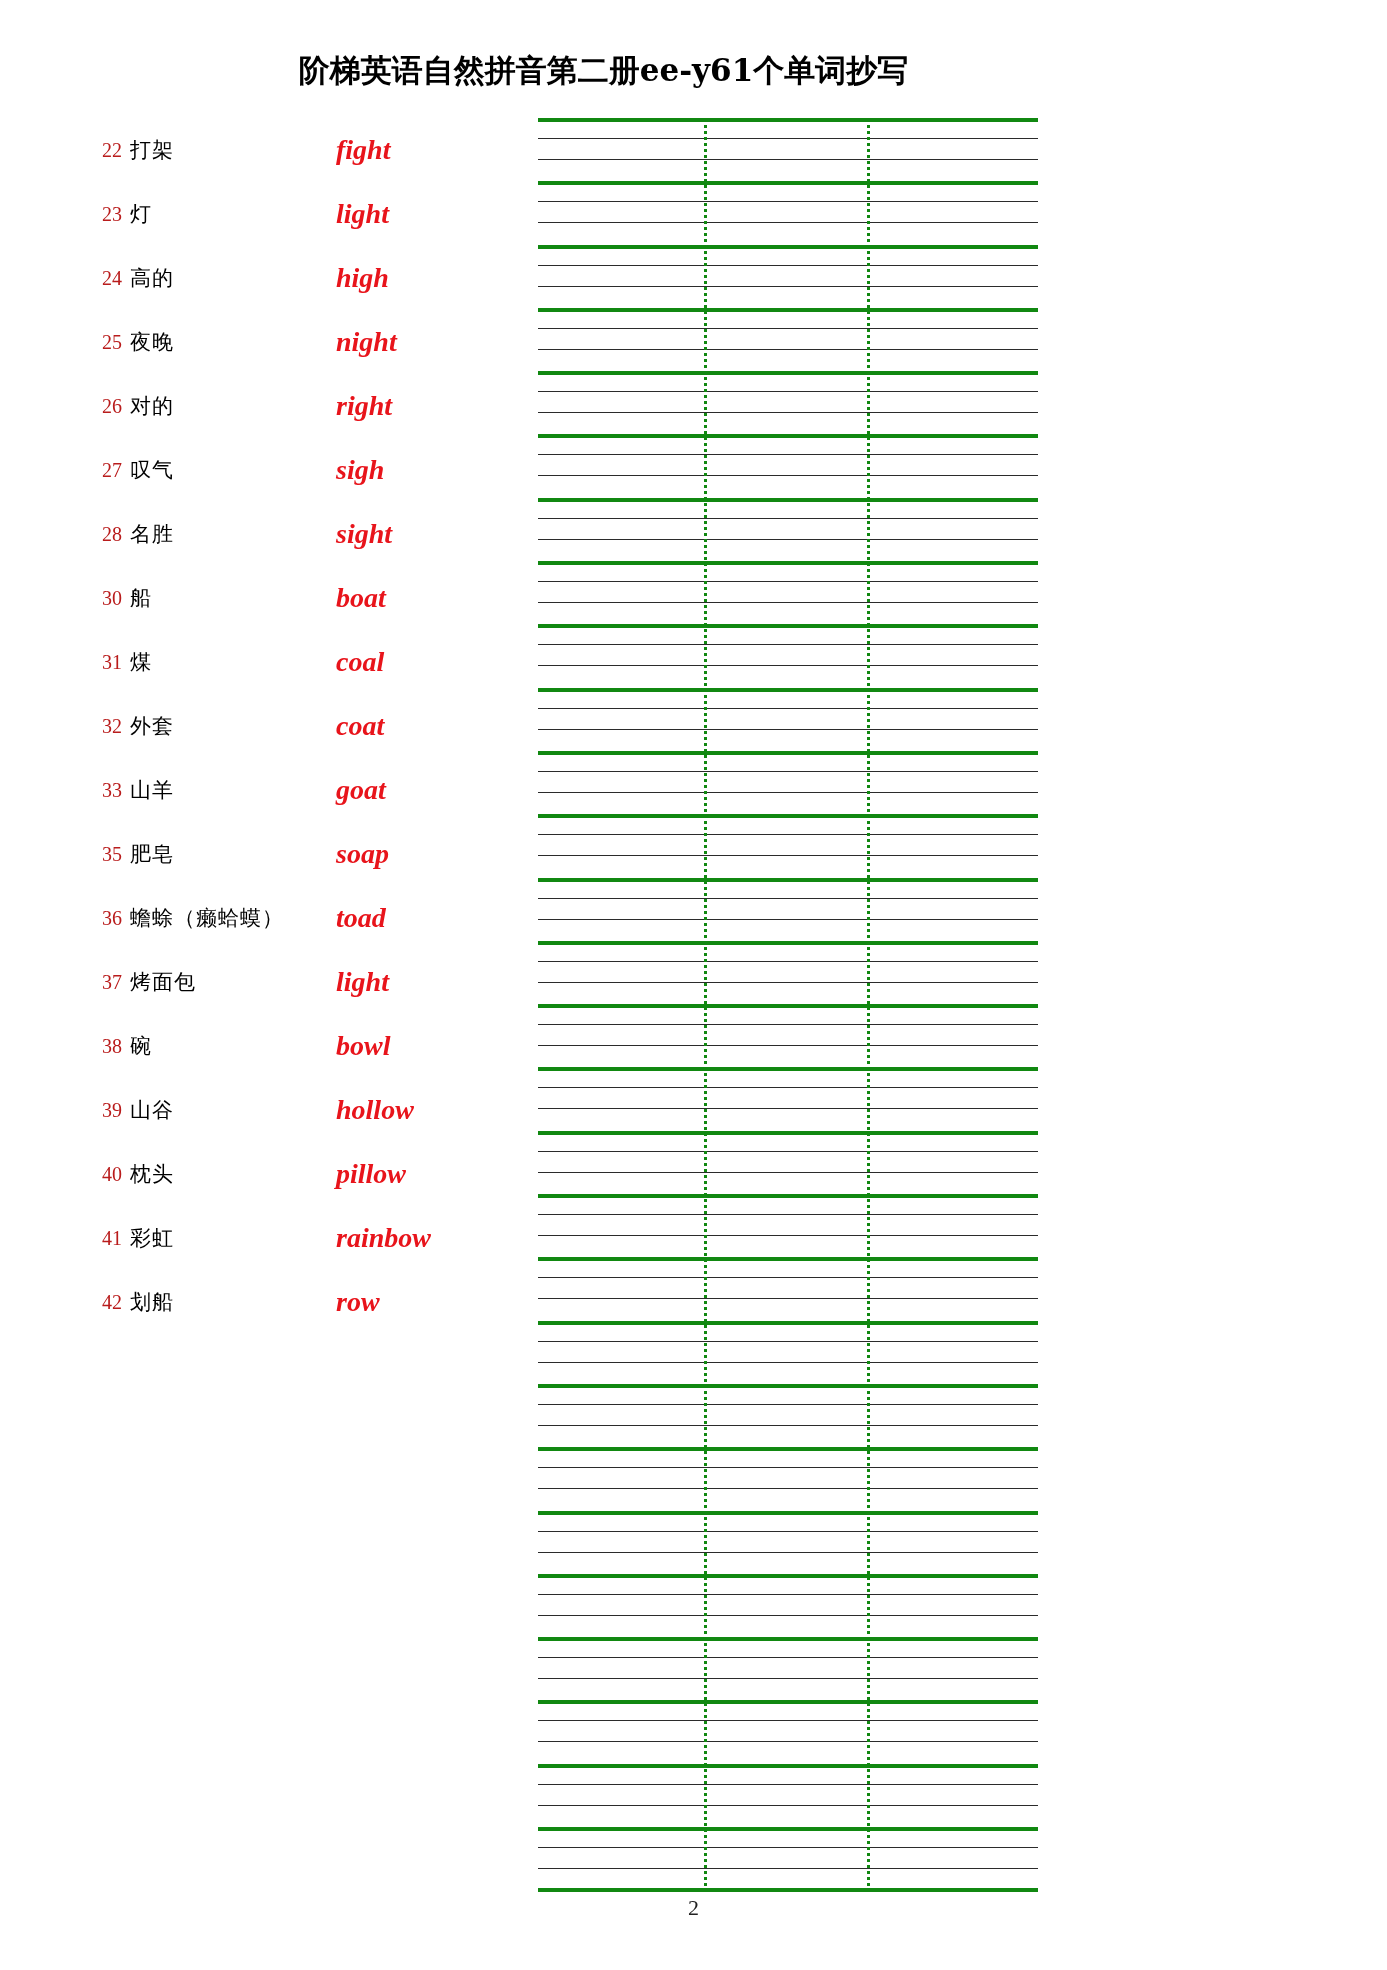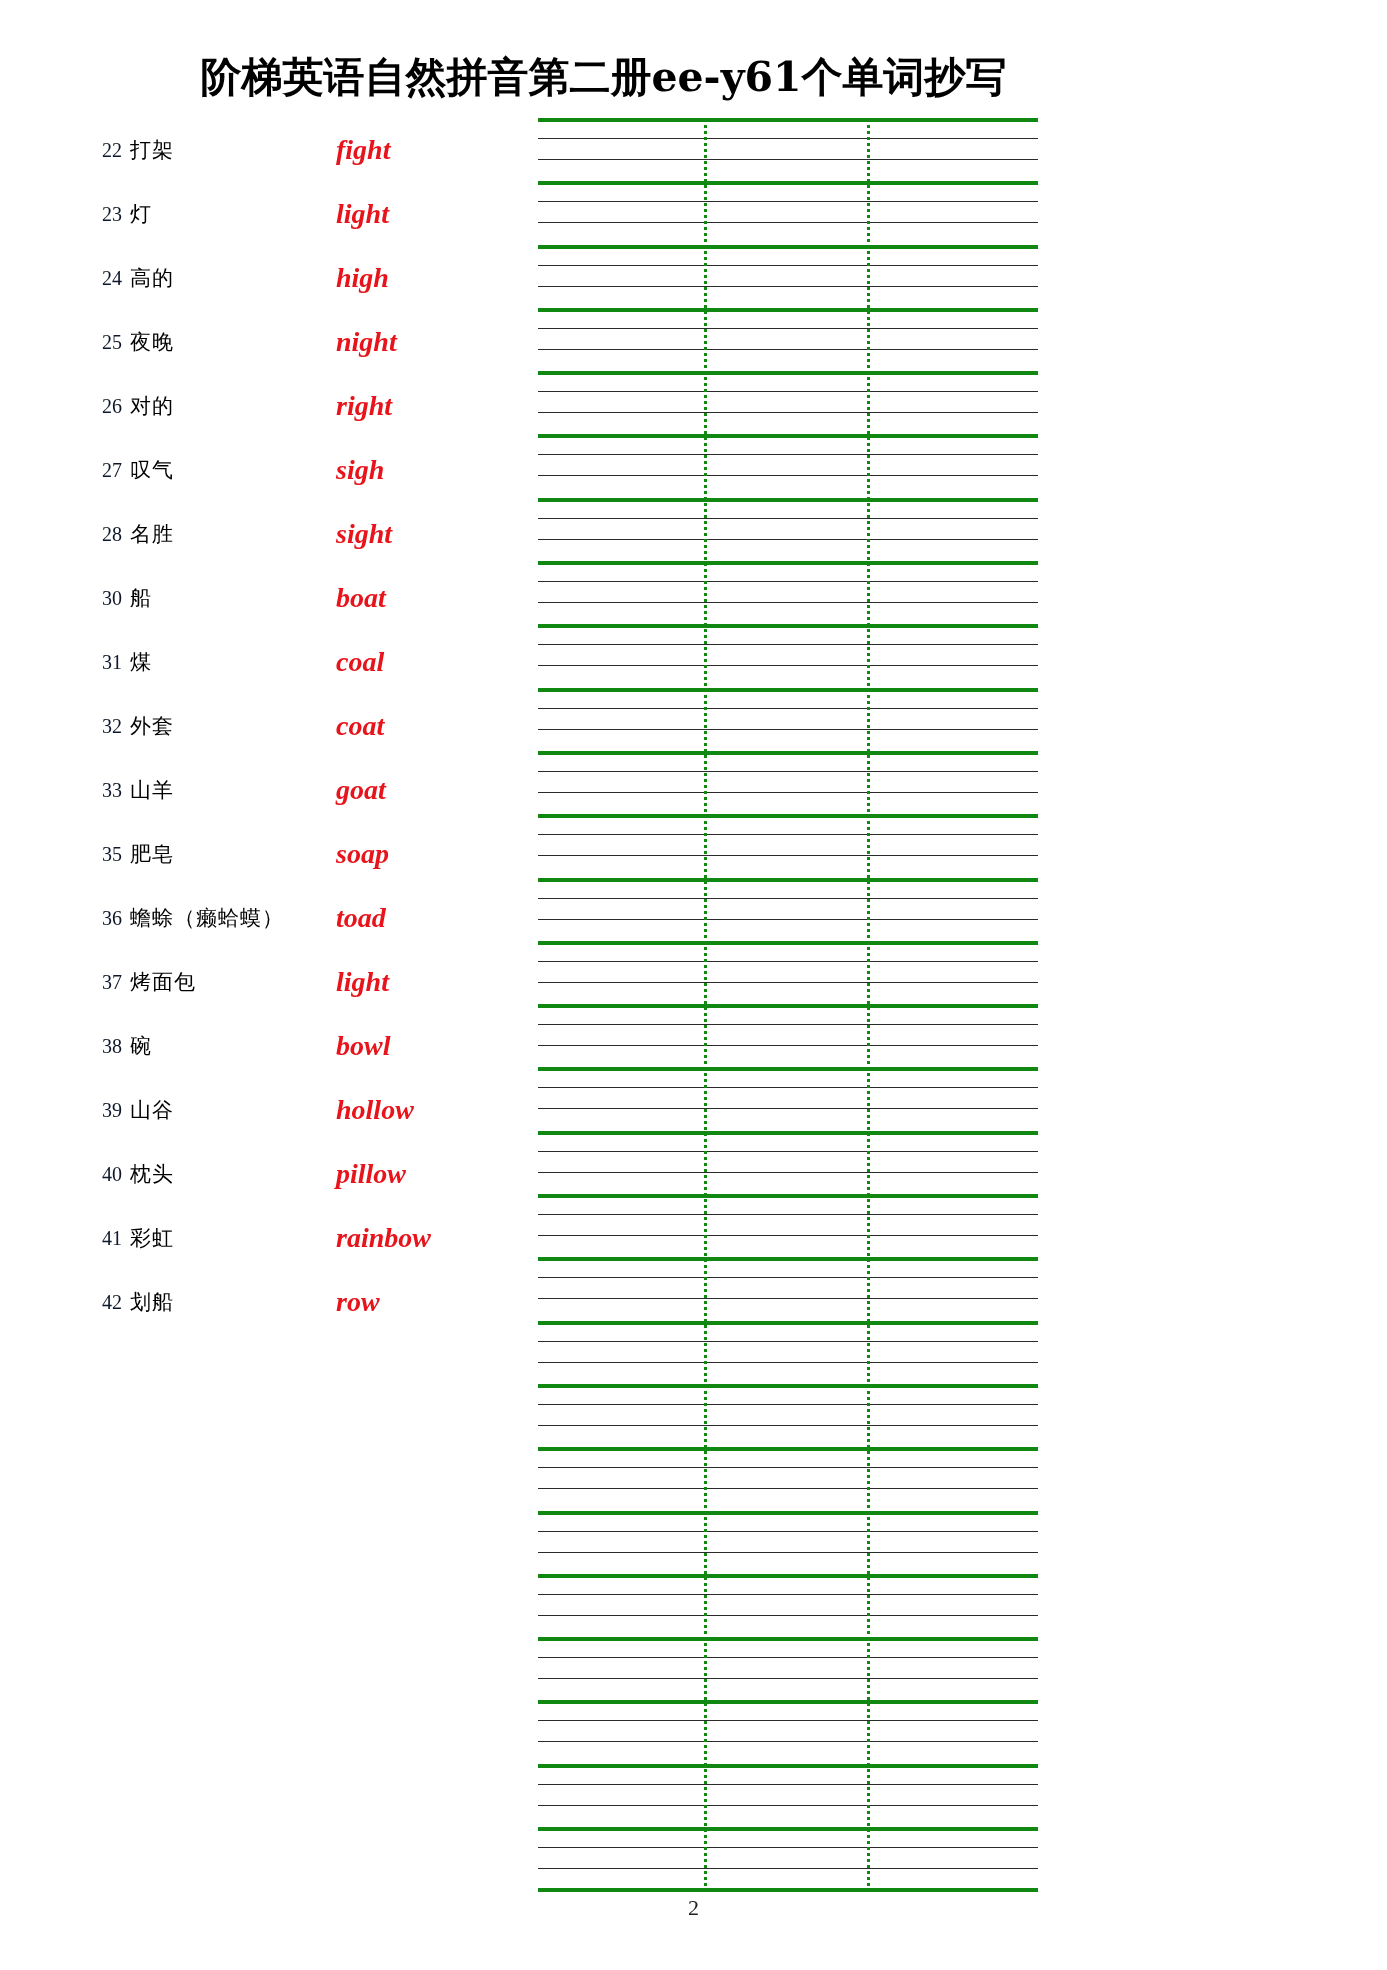--- a/index.html
+++ b/index.html
@@ -17,21 +17,21 @@
 
   
   #worksheet-title {
     position: absolute;
     top: 50px;
     left: 0;
     width: 1207px;
     text-align: center;
     font-family: "DejaVu Serif", "Liberation Serif", serif;
     font-weight: bold;
-    font-size: 41px;
+    font-size: 31px;
     letter-spacing: 0px;
     color: #000000;
     white-space: nowrap;
   }
 
   
   #word-list {
     position: absolute;
     top: 118px;
     left: 0;
@@ -41,21 +41,21 @@
     position: relative;
     height: 64px;
     display: flex;
     align-items: center;
   }
   .word-index {
     position: absolute;
     left: 88px;
     width: 34px;
     text-align: right;
-    color: #0f172a;
+    color: #b91c1c;
     font-size: 20px;
     font-family: "Liberation Serif", "DejaVu Serif", serif;
   }
   .word-cn {
     position: absolute;
     left: 130px;
     color: #000000;
     font-size: 21px;
     font-family: "DejaVu Sans", "Liberation Sans", sans-serif;
     white-space: nowrap;

